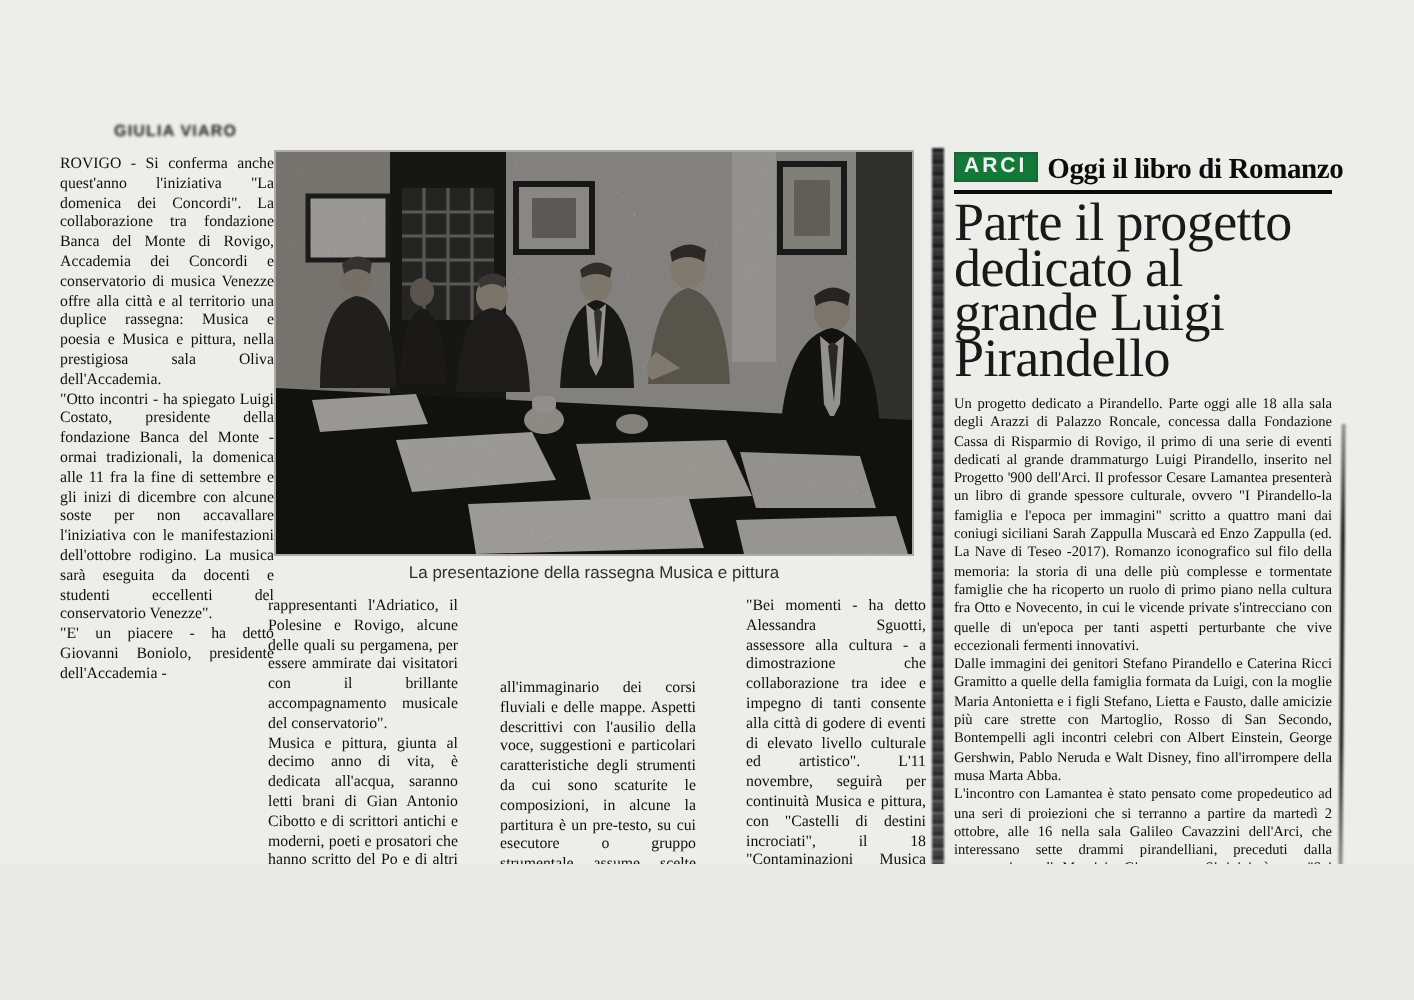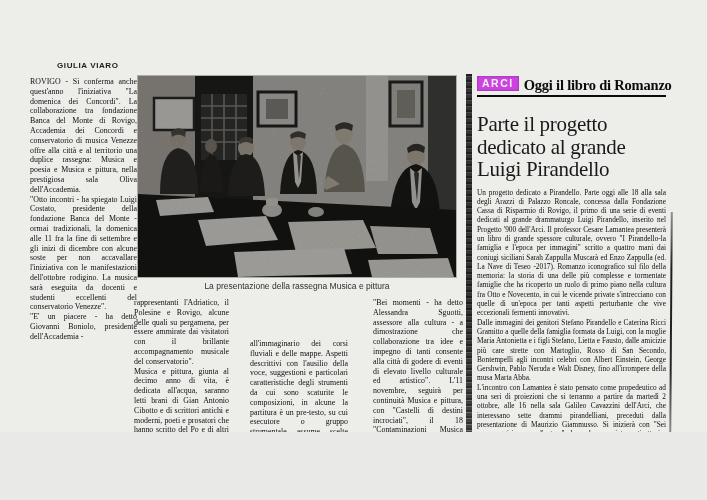--- a/index.html
+++ b/index.html
@@ -25,25 +25,25 @@
      background:
        repeating-linear-gradient(180deg, rgba(25,25,25,.75) 0 2px, rgba(110,110,110,.45) 2px 3px, rgba(55,55,55,.8) 3px 6px),
        linear-gradient(180deg,#3a3a3a 0%,#2e2e2e 55%,#8a8a8a 85%,#cfcfcf 100%);
      filter:blur(.5px);}
   #fold-right{left:670px;top:212px;width:2px;height:228px;
      background:linear-gradient(180deg,#9a9a9a,#1e1e1e 25%,#2b2b2b 70%,#a5a5a5);
      filter:blur(.4px);transform:rotate(.4deg);}
   
   #right-art{left:477px;top:76px;width:189px;}
   #kicker-row{position:relative;height:19px;border-bottom:2.5px solid #0c0c0c;white-space:nowrap;}
-  #arci-badge{display:inline-block;background:#d946ef;color:#fff;font-family:"Liberation Sans",sans-serif;
+  #arci-badge{display:inline-block;background:#15803d;color:#fff;font-family:"Liberation Sans",sans-serif;
      font-size:10.5px;font-weight:bold;letter-spacing:1.5px;padding:1px 5px 2px 5px;vertical-align:top;
      box-shadow:0 0 2px rgba(60,60,60,.8) inset;}
   #kicker{font-size:14.5px;font-weight:bold;color:#0d0d0d;margin-left:5px;letter-spacing:-.2px;}
-  #headline{margin-top:16px;font-size:21px;line-height:22.5px;letter-spacing:-.3px;color:#1b1b1b;}
+  #headline{margin-top:3px;font-size:27px;line-height:22.5px;letter-spacing:-.3px;color:#1b1b1b;}
   #right-body{margin-top:7px;height:284px;overflow:hidden;font-size:7.3px;line-height:9.3px;
      text-align:justify;color:#0f0f0f;}
   #right-body p{margin:0;}
   
   .smudge{height:4px;background:linear-gradient(90deg,#8b8b8b,#5f5f5f 30%,#909090 60%,#6a6a6a);
           opacity:.55;filter:blur(1.1px);border-radius:2px;}
   
   #noise{left:0;top:0;pointer-events:none;opacity:.05;}
 </style>
 </head>

